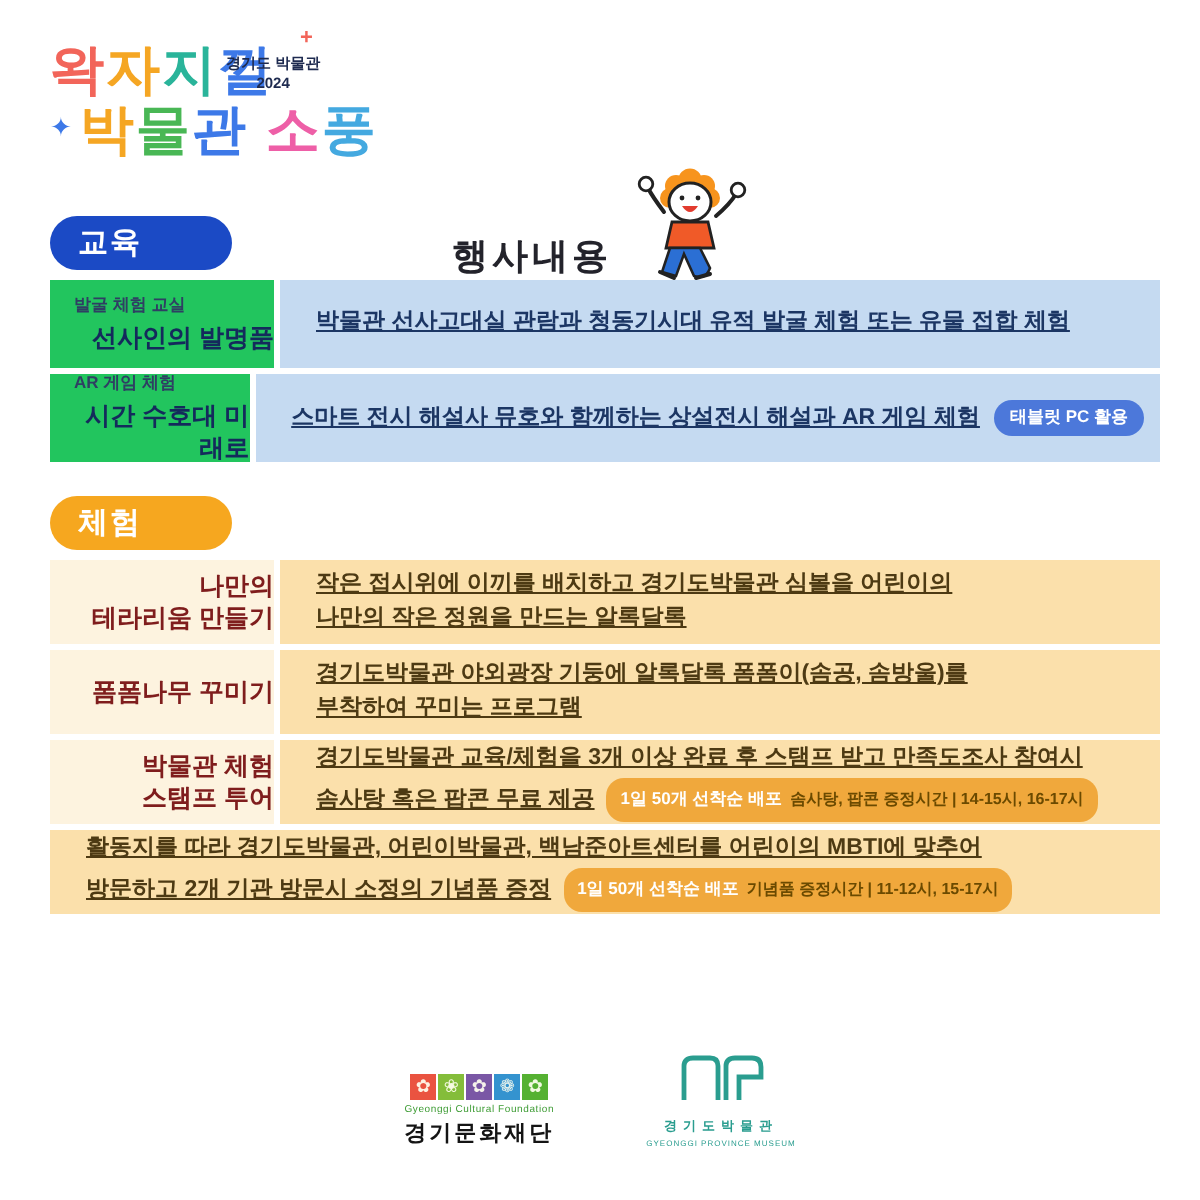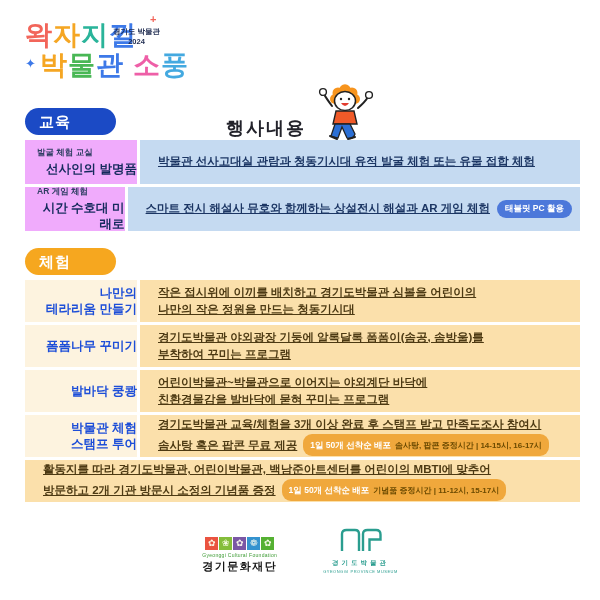--- a/index.html
+++ b/index.html
@@ -30,26 +30,26 @@
   .badge-edu { top:108px; background:#1b4ac5; }
   .badge-exp { top:248px; background:#f6a71f; }
   
   .rows { position:absolute; left:25px; width:555px; display:flex; flex-direction:column; gap:3px; }
   .rows-edu { top:140px; }
   .rows-exp { top:280px; }
   .row { display:flex; gap:3px; }
   .row-edu { height:44px; }
   .row-exp { height:42px; }
   .cell-label { width:112px; padding:0 0 0 12px; display:flex; flex-direction:column; justify-content:center; }
-  .row-edu .cell-label { background:#f0abfc; }
+  .row-edu .cell-label { background:#22c55e; }
   .row-exp .cell-label { background:#fdf3df; }
   .cell-label .sub { font-size:8.5px; font-weight:600; color:#2f3f63; margin-bottom:2px; }
   .cell-label .t  { font-size:12.5px; font-weight:800; line-height:1.3;text-align:right; }
   .row-edu .cell-label .t { color:#142a5c; }
-  .row-exp .cell-label .t { color:#1d4ed8; }
+  .row-exp .cell-label .t { color:#7f1d1d; }
   .cell-desc { flex:1; display:flex; flex-direction:column; justify-content:center; padding:4px 8px 4px 18px; }
   .row-edu .cell-desc { background:#c5daf1; }
   .row-exp .cell-desc { background:#fbe0ab; }
   .desc-line { font-size:11.5px; font-weight:700; line-height:1.5; white-space:nowrap;text-decoration:underline; }
   .row-edu .desc-line { color:#1c3664; }
   .row-exp .desc-line { color:#4d3a13; }
   
   .pill-blue {
     display:inline-block; background:#4c78da; color:#fff; font-size:8.5px; font-weight:800;
     border-radius:9px; padding:2px 8px 3px; margin-left:7px; vertical-align:1px;
@@ -139,43 +139,34 @@
   <div class="section-badge badge-exp">체험</div>
   <div class="rows rows-exp">
 
     <div class="row row-exp">
       <div class="cell-label">
         <div class="t">나만의</div>
         <div class="t">테라리움 만들기</div>
       </div>
       <div class="cell-desc">
         <div class="desc-line">작은 접시위에 이끼를 배치하고 경기도박물관 심볼을 어린이의</div>
-        <div class="desc-line">나만의 작은 정원을 만드는 청동기시대</div>
+        <div class="desc-line">나만의 작은 정원을 만드는 알록달록</div>
       </div>
     </div>
 
     <div class="row row-exp">
       <div class="cell-label">
         <div class="t">폼폼나무 꾸미기</div>
       </div>
       <div class="cell-desc">
         <div class="desc-line">경기도박물관 야외광장 기둥에 알록달록 폼폼이(솜공, 솜방울)를</div>
         <div class="desc-line">부착하여 꾸미는 프로그램</div>
       </div>
     </div>
 
-    <div class="row row-exp">
-      <div class="cell-label">
-        <div class="t">발바닥 쿵쾅</div>
-      </div>
-      <div class="cell-desc">
-        <div class="desc-line">어린이박물관~박물관으로 이어지는 야외계단 바닥에</div>
-        <div class="desc-line">친환경물감을 발바닥에 묻혀 꾸미는 프로그램</div>
-      </div>
-    </div>
 
     <div class="row row-exp">
       <div class="cell-label">
         <div class="t">박물관 체험</div>
         <div class="t">스탬프 투어</div>
       </div>
       <div class="cell-desc">
         <div class="desc-line">경기도박물관 교육/체험을 3개 이상 완료 후 스탬프 받고 만족도조사 참여시</div>
         <div class="desc-line"><span>솜사탕 혹은 팝콘 무료 제공</span><span class="pill-orange"><span class="pm">1일 50개 선착순 배포</span><span class="ps">솜사탕, 팝콘 증정시간 | 14-15시, 16-17시</span></span></div>
       </div>

